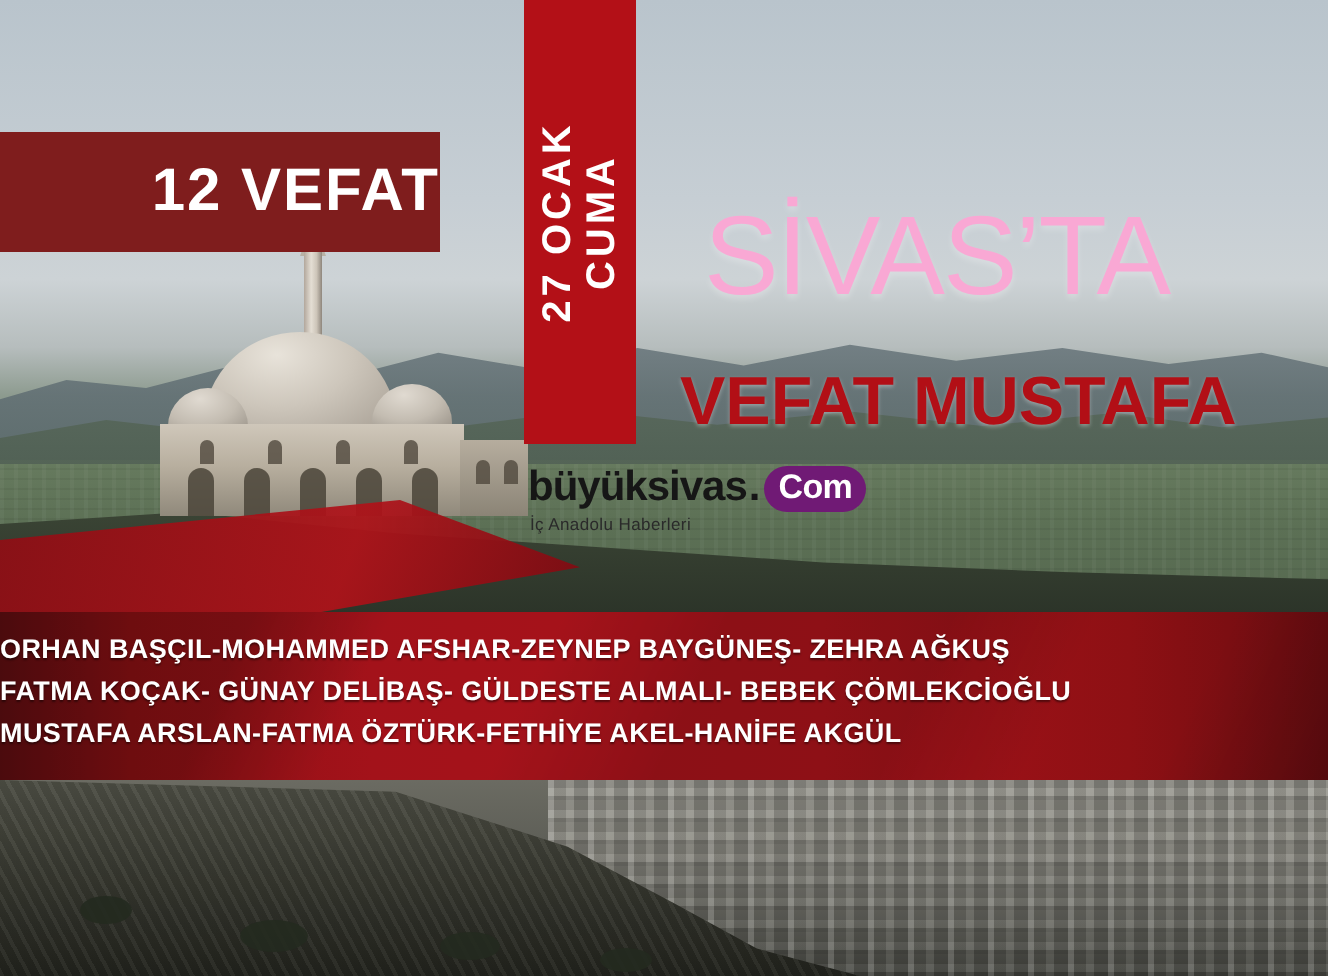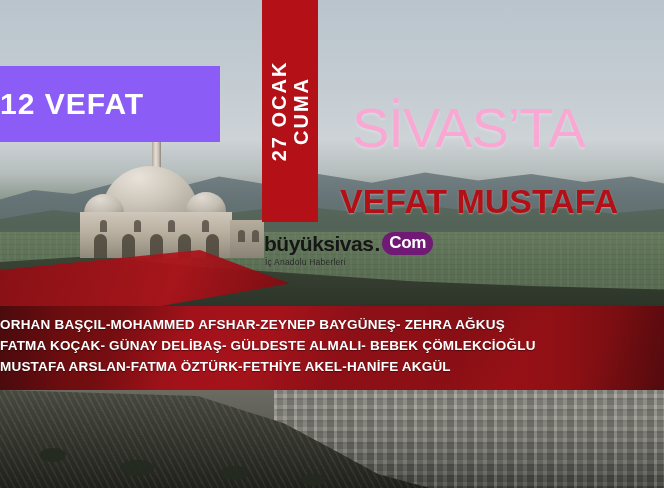--- a/index.html
+++ b/index.html
@@ -168,23 +168,23 @@
     clip-path: polygon(0% 0%, 46% 6%, 66% 34%, 78% 62%, 88% 86%, 100% 100%, 0% 100%);
     opacity: .8;
   }
   .shrub {
     position: absolute; background: #242a1f; border-radius: 50%;
     opacity: .9;
   }
 
   
   .vefat-box {
-    position: absolute; left: 0; top: 66px; width: 220px; height: 76px;
-    background: #8b5cf6;
-    display: flex; align-items: center; justify-content: flex-start;
+    position: absolute; left: 0; top: 66px; width: 220px; height: 60px;
+    background: #7f1d1d;
+    display: flex; align-items: center; justify-content: flex-end;
     z-index: 6;
   }
   .vefat-box span {
     color: #ffffff;
     font-size: 30px; font-weight: bold; letter-spacing: 1px;
     font-family: "Liberation Sans", sans-serif;
   }
 
   
   .date-bar {
@@ -217,21 +217,21 @@
     color: #b20f16;
     font-size: 34px; font-weight: bold; letter-spacing: 0px; line-height: 34px;
     text-shadow: 0 1px 2px rgba(255,255,255,.35);
   }
 
   
   .logo {
     position: absolute; left: 264px; top: 232px; z-index: 7;
     display: flex; flex-direction: column; align-items: flex-start;
   }
-  .logo-row { display: flex; align-items: flex-start; }
+  .logo-row { display: flex; align-items: center; }
   .logo-main {
     color: #161616; font-size: 21px; font-weight: bold; letter-spacing: -.5px;
   }
   .logo-dot {
     color: #161616; font-size: 21px; font-weight: bold; margin: 0 1px;
   }
   .logo-co {
     display: inline-flex; align-items: center; justify-content: center;
     background: #701a75; color: #fff;
     border-radius: 12px;

